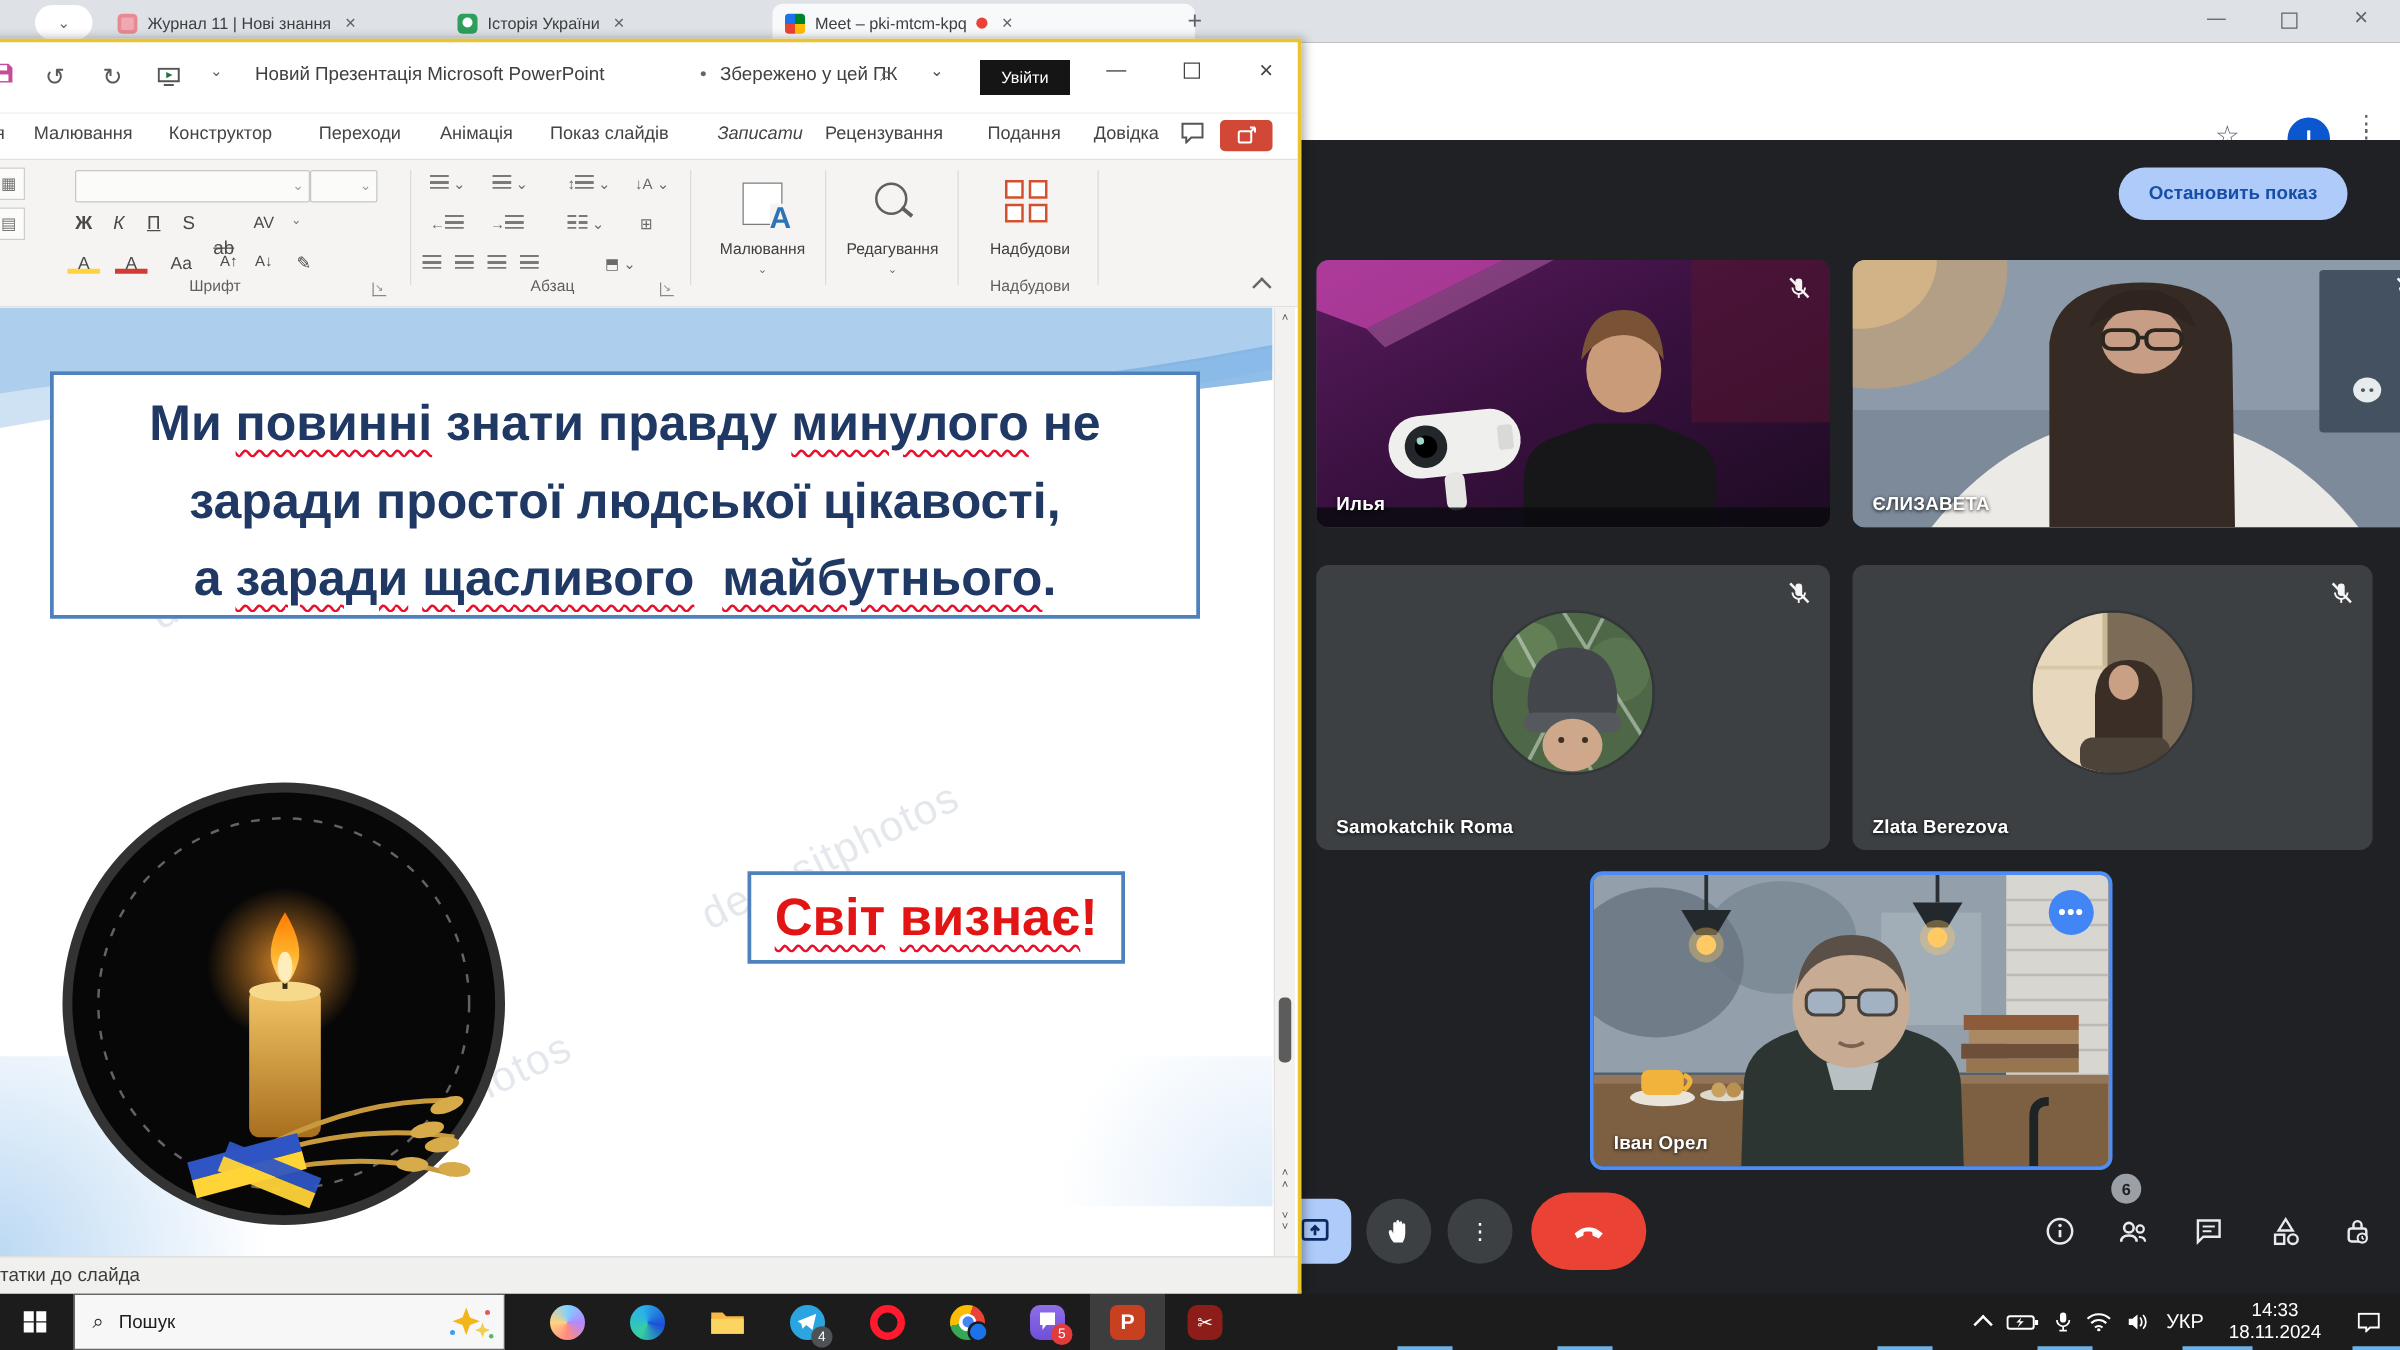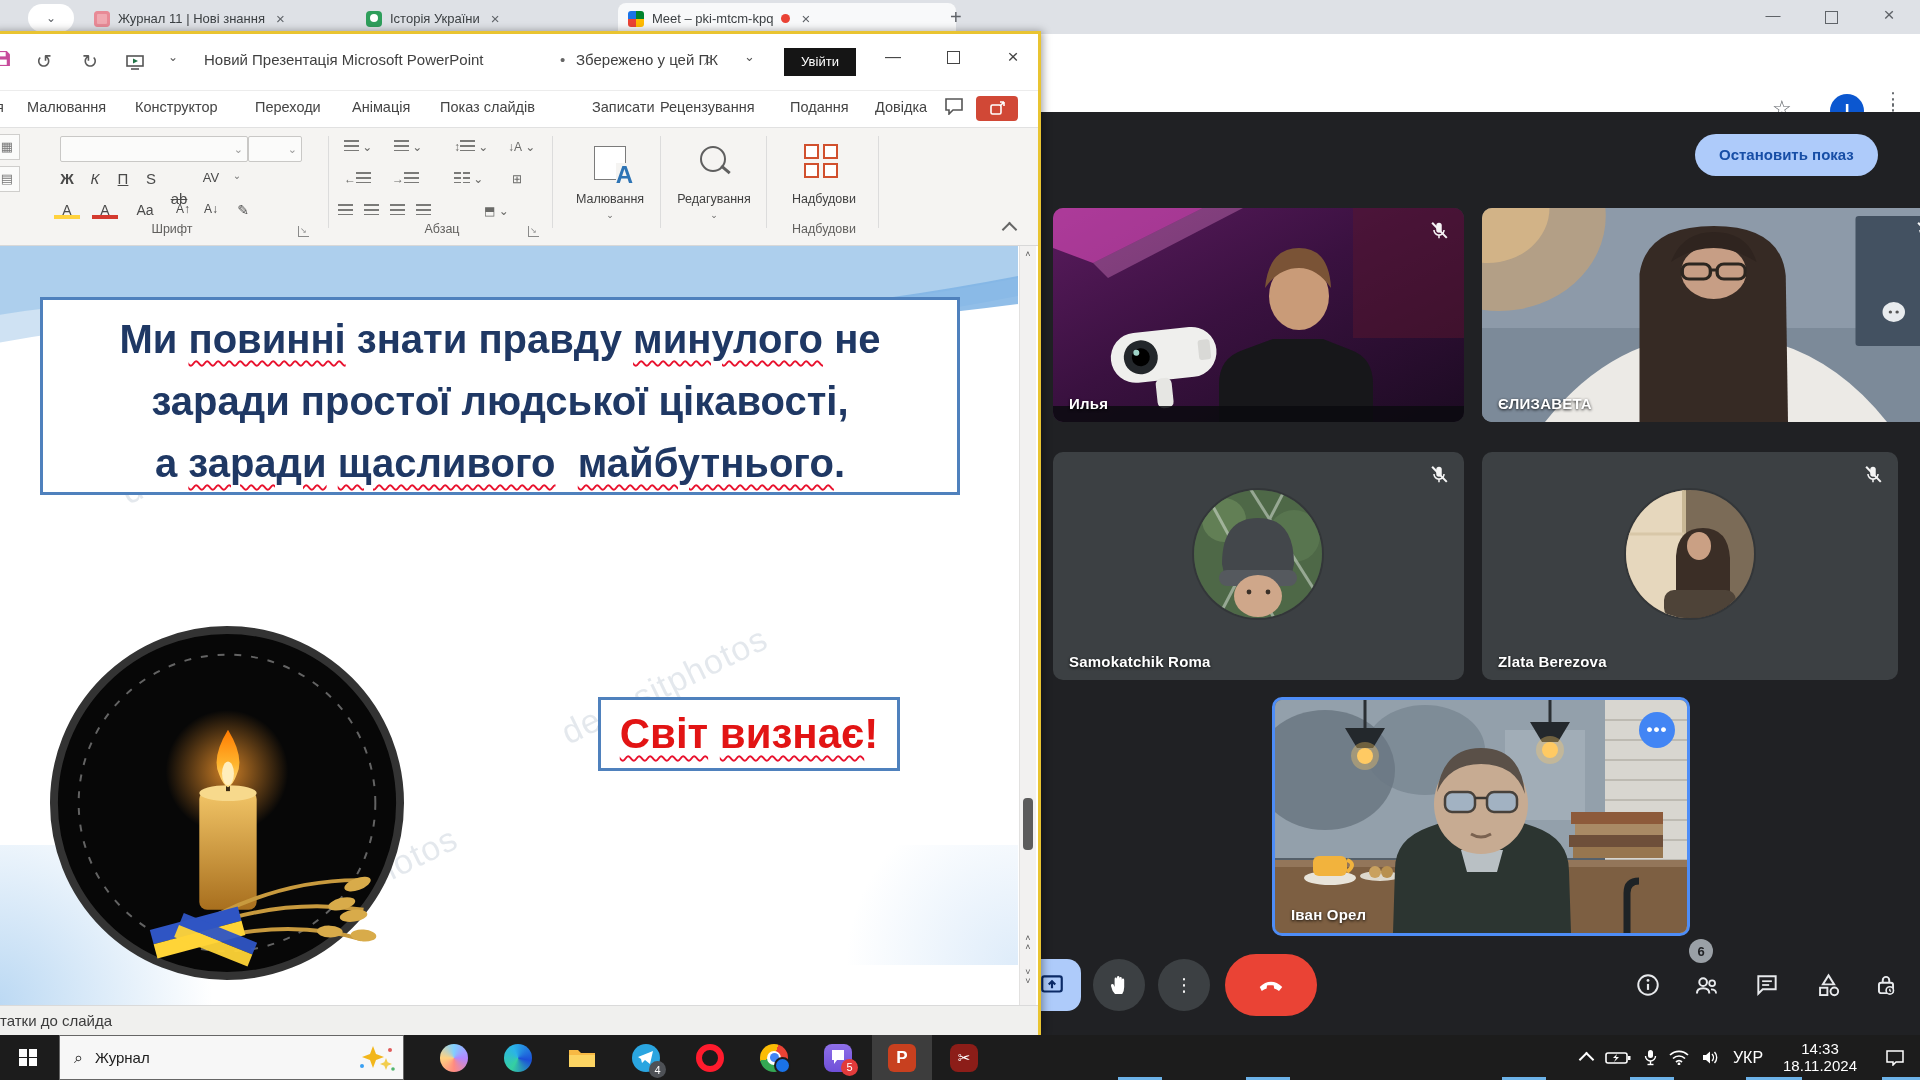--- a/index.html
+++ b/index.html
@@ -432,21 +432,21 @@
       <div class="pwb" style="left:1004px;font-size:19px;top:12px;">×</div>
     </div>
 
     <div class="ptabs">
       <span class="rtab" style="left:4px;">я</span>
       <span class="rtab" style="left:35px;">Малювання</span>
       <span class="rtab" style="left:143px;">Конструктор</span>
       <span class="rtab" style="left:263px;">Переходи</span>
       <span class="rtab" style="left:360px;">Анімація</span>
       <span class="rtab" style="left:448px;">Показ слайдів</span>
-      <span class="rtab" style="left:600px;">Записати</span>
+      <span class="rtab" style="left:582px;font-style:italic;">Записати</span>
       <span class="rtab" style="left:668px;">Рецензування</span>
       <span class="rtab" style="left:798px;">Подання</span>
       <span class="rtab" style="left:883px;">Довідка</span>
       <span class="rtab" style="left:952px;top:6px;">
         <svg width="20" height="18" viewBox="0 0 20 18">
             <path d="M2 2 h16 v11 h-9 l-4 4 v-4 h-3z" fill="none" stroke="#555" stroke-width="1.6"></path>
           </svg>
       </span>
       <span class="rtab" style="left:984px;top:5px;">
         <span style="display:inline-block;width:42px;height:25px;background:#d14836;border-radius:4px;text-align:center;">
@@ -613,21 +613,21 @@
     <div class="startbtn">
       <span class="winlogo">
           <i></i>
           <i></i>
           <i></i>
           <i></i>
         </span>
     </div>
     <div class="tsearch">
       <span class="mag">⌕</span>
-      <span>Журнал</span>
+      <span>Пошук</span>
       <svg width="40" height="28" viewBox="0 0 40 28" style="margin-left:auto;margin-right:8px;">
         <path d="M18 2 l3 8 8 3 -8 3 -3 8 -3 -8 -8 -3 8 -3z" fill="#f2b61b"></path>
         <path d="M31 14 l1.7 4.3 4.3 1.7 -4.3 1.7 -1.7 4.3 -1.7 -4.3 -4.3 -1.7 4.3 -1.7z" fill="#f2cd4e"></path>
         <circle cx="7" cy="22" r="2" fill="#3aa0f3"></circle>
           <circle cx="35" cy="6" r="2" fill="#e05c5c"></circle>
           <circle cx="38" cy="25" r="1.8" fill="#53b56e"></circle>
       </svg>
     </div>
 
     <div class="tico" style="left:430px;">

